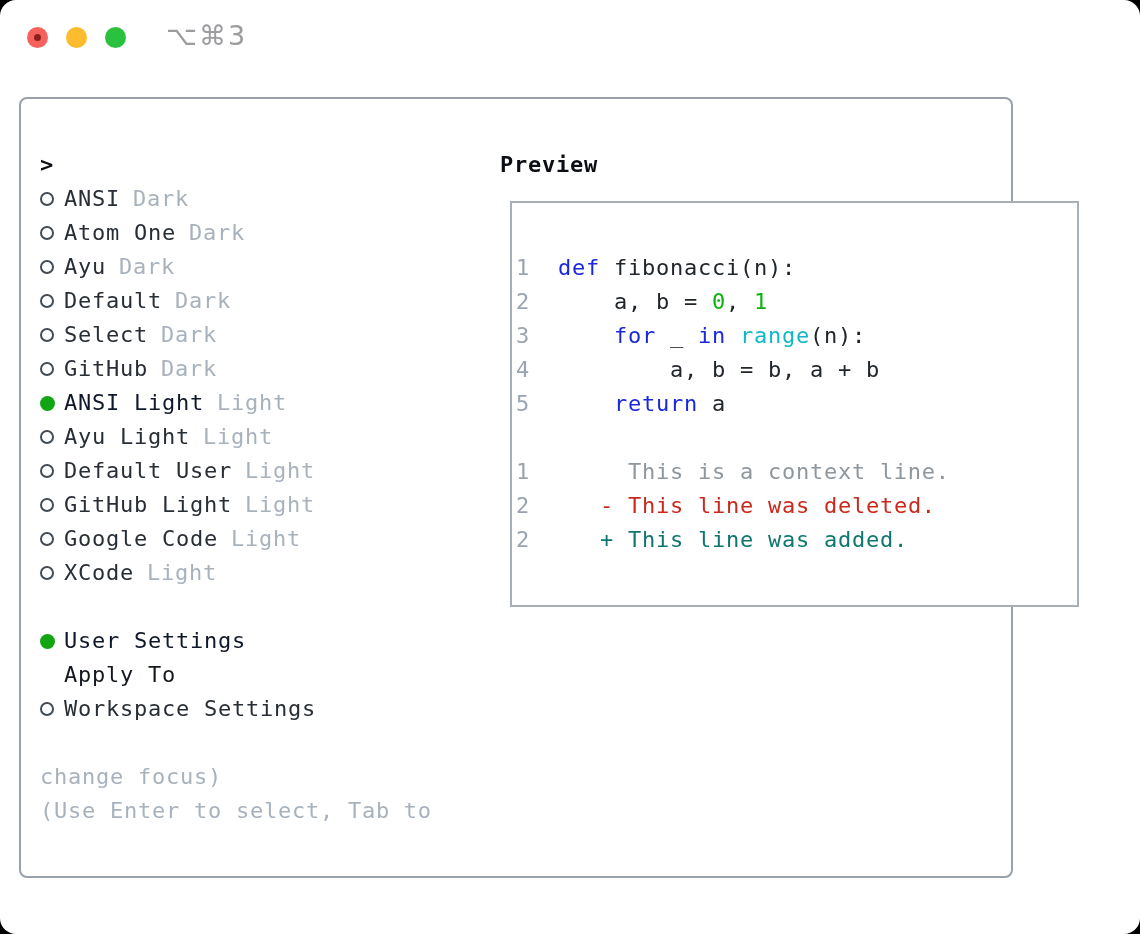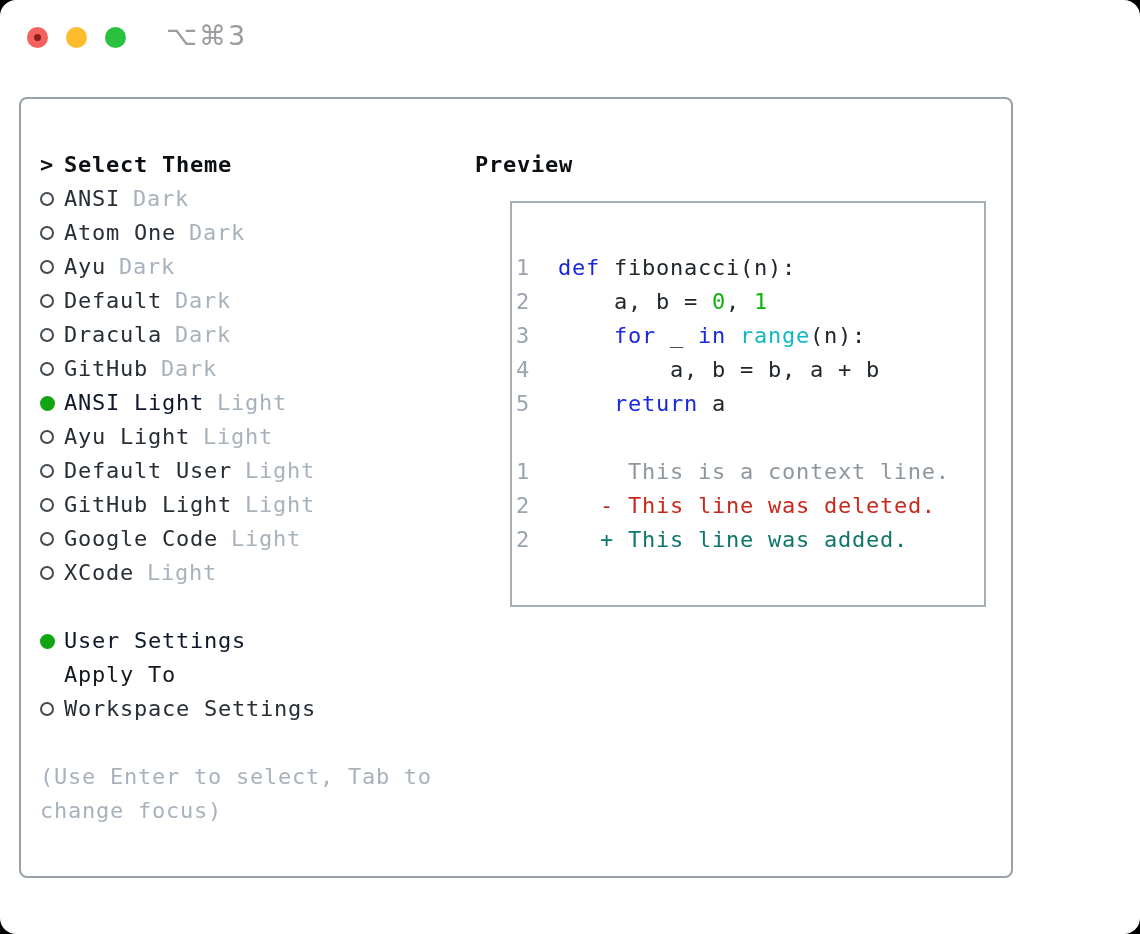--- a/index.html
+++ b/index.html
@@ -37,25 +37,25 @@
   .ring{width:10px;height:10px;border:2px solid #424c55;border-radius:50%;}
   .dot-green{width:15px;height:15px;border-radius:50%;background:#12a512;}
   .prefix{font-weight:bold;color:#0b0e12;}
   .row.header .name{font-weight:bold;color:#0b0e12;}
   .row.subheader .name{color:#14191f;}
   .tag{color:#a8b2bd;margin-left:13px;}
   .row.selected .name{color:#0f172a;}
   .row.hint{color:#a8b2bd;}
   
   .preview-label{
-    position:absolute;left:475px;top:148px;height:34px;line-height:34px;
+    position:absolute;left:500px;top:148px;height:34px;line-height:34px;
     font-size:22px;letter-spacing:0.75px;font-weight:bold;color:#0b0e12;
   }
   .preview-box{
-    position:absolute;left:510px;top:201px;width:476px;height:406px;
+    position:absolute;left:510px;top:201px;width:569px;height:406px;
     border:2px solid #a7aeb6;box-sizing:border-box;overflow:hidden;background:#fff;
   }
   #code{
     margin:0;padding:14px 0 0 4px;
     font-family:"DejaVu Sans Mono", monospace;
     font-size:22px;letter-spacing:0.75px;line-height:34px;
   }
   .codeline{height:34px;white-space:pre;}
   .c-num{color:#9aa4b0;}
   .c-plain{color:#20262c;}
@@ -74,40 +74,40 @@
   <span class="tl red">
     <span class="inner-dot"></span>
   </span>
   <span class="tl yellow"></span>
   <span class="tl green"></span>
   <span class="win-title">⌥⌘3</span>
 
   <div class="panel-frame"></div>
 
   <div class="list" id="theme-list">
-      <div class="row header"><span class="bullet"><span class="prefix">&gt;</span></span><span class="name">Select Theme</span></div>
+      <div class="row header"><span class="bullet"><span class="prefix">&gt;</span></span></div>
       <div class="row"><span class="bullet"><span class="ring"></span></span><span class="name">ANSI</span><span class="tag">Dark</span></div>
       <div class="row"><span class="bullet"><span class="ring"></span></span><span class="name">Atom One</span><span class="tag">Dark</span></div>
       <div class="row"><span class="bullet"><span class="ring"></span></span><span class="name">Ayu</span><span class="tag">Dark</span></div>
       <div class="row"><span class="bullet"><span class="ring"></span></span><span class="name">Default</span><span class="tag">Dark</span></div>
-      <div class="row"><span class="bullet"><span class="ring"></span></span><span class="name">Dracula</span><span class="tag">Dark</span></div>
+      <div class="row"><span class="bullet"><span class="ring"></span></span><span class="name">Select</span><span class="tag">Dark</span></div>
       <div class="row"><span class="bullet"><span class="ring"></span></span><span class="name">GitHub</span><span class="tag">Dark</span></div>
       <div class="row selected"><span class="bullet"><span class="dot-green"></span></span><span class="name">ANSI Light</span><span class="tag">Light</span></div>
       <div class="row"><span class="bullet"><span class="ring"></span></span><span class="name">Ayu Light</span><span class="tag">Light</span></div>
       <div class="row"><span class="bullet"><span class="ring"></span></span><span class="name">Default User</span><span class="tag">Light</span></div>
       <div class="row"><span class="bullet"><span class="ring"></span></span><span class="name">GitHub Light</span><span class="tag">Light</span></div>
       <div class="row"><span class="bullet"><span class="ring"></span></span><span class="name">Google Code</span><span class="tag">Light</span></div>
       <div class="row"><span class="bullet"><span class="ring"></span></span><span class="name">XCode</span><span class="tag">Light</span></div>
       <div class="row"></div>
       <div class="row selected"><span class="bullet"><span class="dot-green"></span></span><span class="name">User Settings</span></div>
       <div class="row subheader"><span class="bullet"></span><span class="name">Apply To</span></div>
       <div class="row"><span class="bullet"><span class="ring"></span></span><span class="name">Workspace Settings</span></div>
       <div class="row"></div>
+      <div class="row hint">change focus)</div>
       <div class="row hint">(Use Enter to select, Tab to</div>
-      <div class="row hint">change focus)</div>
     </div>
 
   <div class="preview-label">Preview</div>
 
   <div class="preview-box">
     <pre id="code"><div class="codeline"></div><div class="codeline"><span class="c-num">1</span><span class="c-plain">  </span><span class="c-kw">def</span><span class="c-plain"> fibonacci(n):</span></div><div class="codeline"><span class="c-num">2</span><span class="c-plain">      a, b = </span><span class="c-lit">0</span><span class="c-plain">, </span><span class="c-lit">1</span></div><div class="codeline"><span class="c-num">3</span><span class="c-plain">      </span><span class="c-kw">for</span><span class="c-plain"> _ </span><span class="c-kw">in</span><span class="c-plain"> </span><span class="c-builtin">range</span><span class="c-plain">(n):</span></div><div class="codeline"><span class="c-num">4</span><span class="c-plain">          a, b = b, a + b</span></div><div class="codeline"><span class="c-num">5</span><span class="c-plain">      </span><span class="c-kw">return</span><span class="c-plain"> a</span></div><div class="codeline"></div><div class="codeline"><span class="c-num">1</span><span class="c-ctx">       This is a context line.</span></div><div class="codeline"><span class="c-num">2</span><span class="c-plain">     </span><span class="c-del">- This line was deleted.</span></div><div class="codeline"><span class="c-num">2</span><span class="c-plain">     </span><span class="c-add">+ This line was added.</span></div></pre>
   </div>
 
 </div>
 

